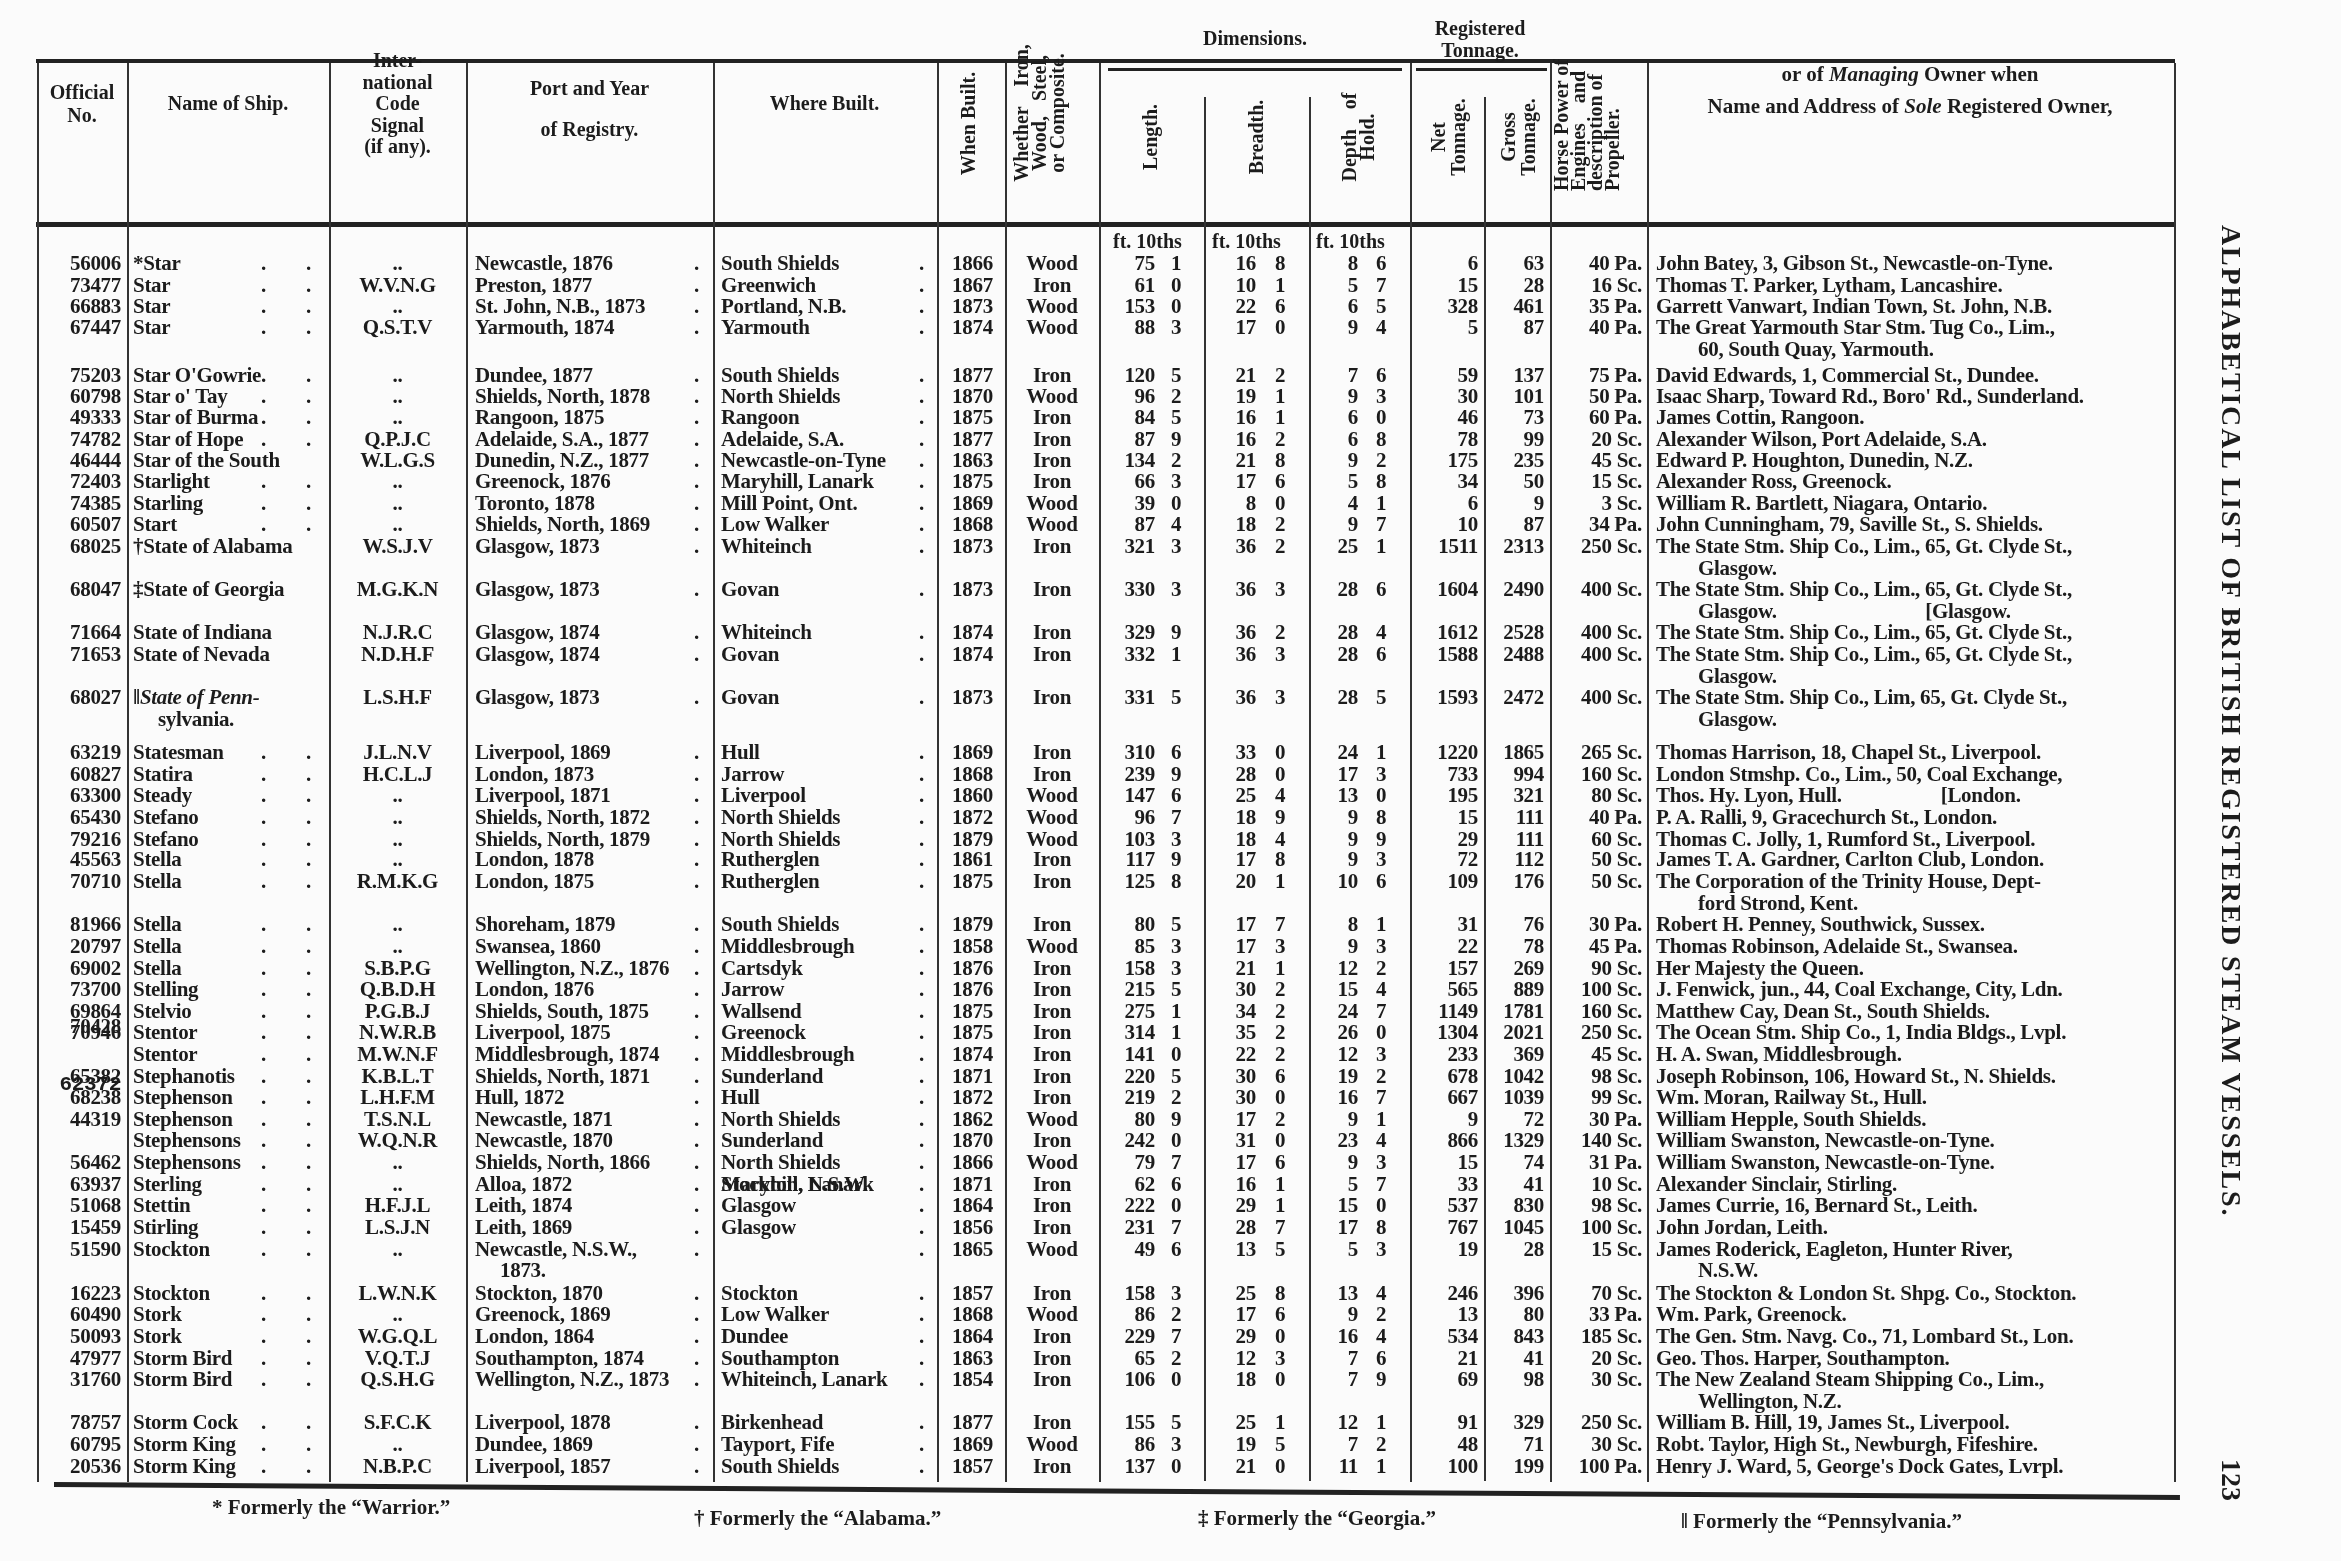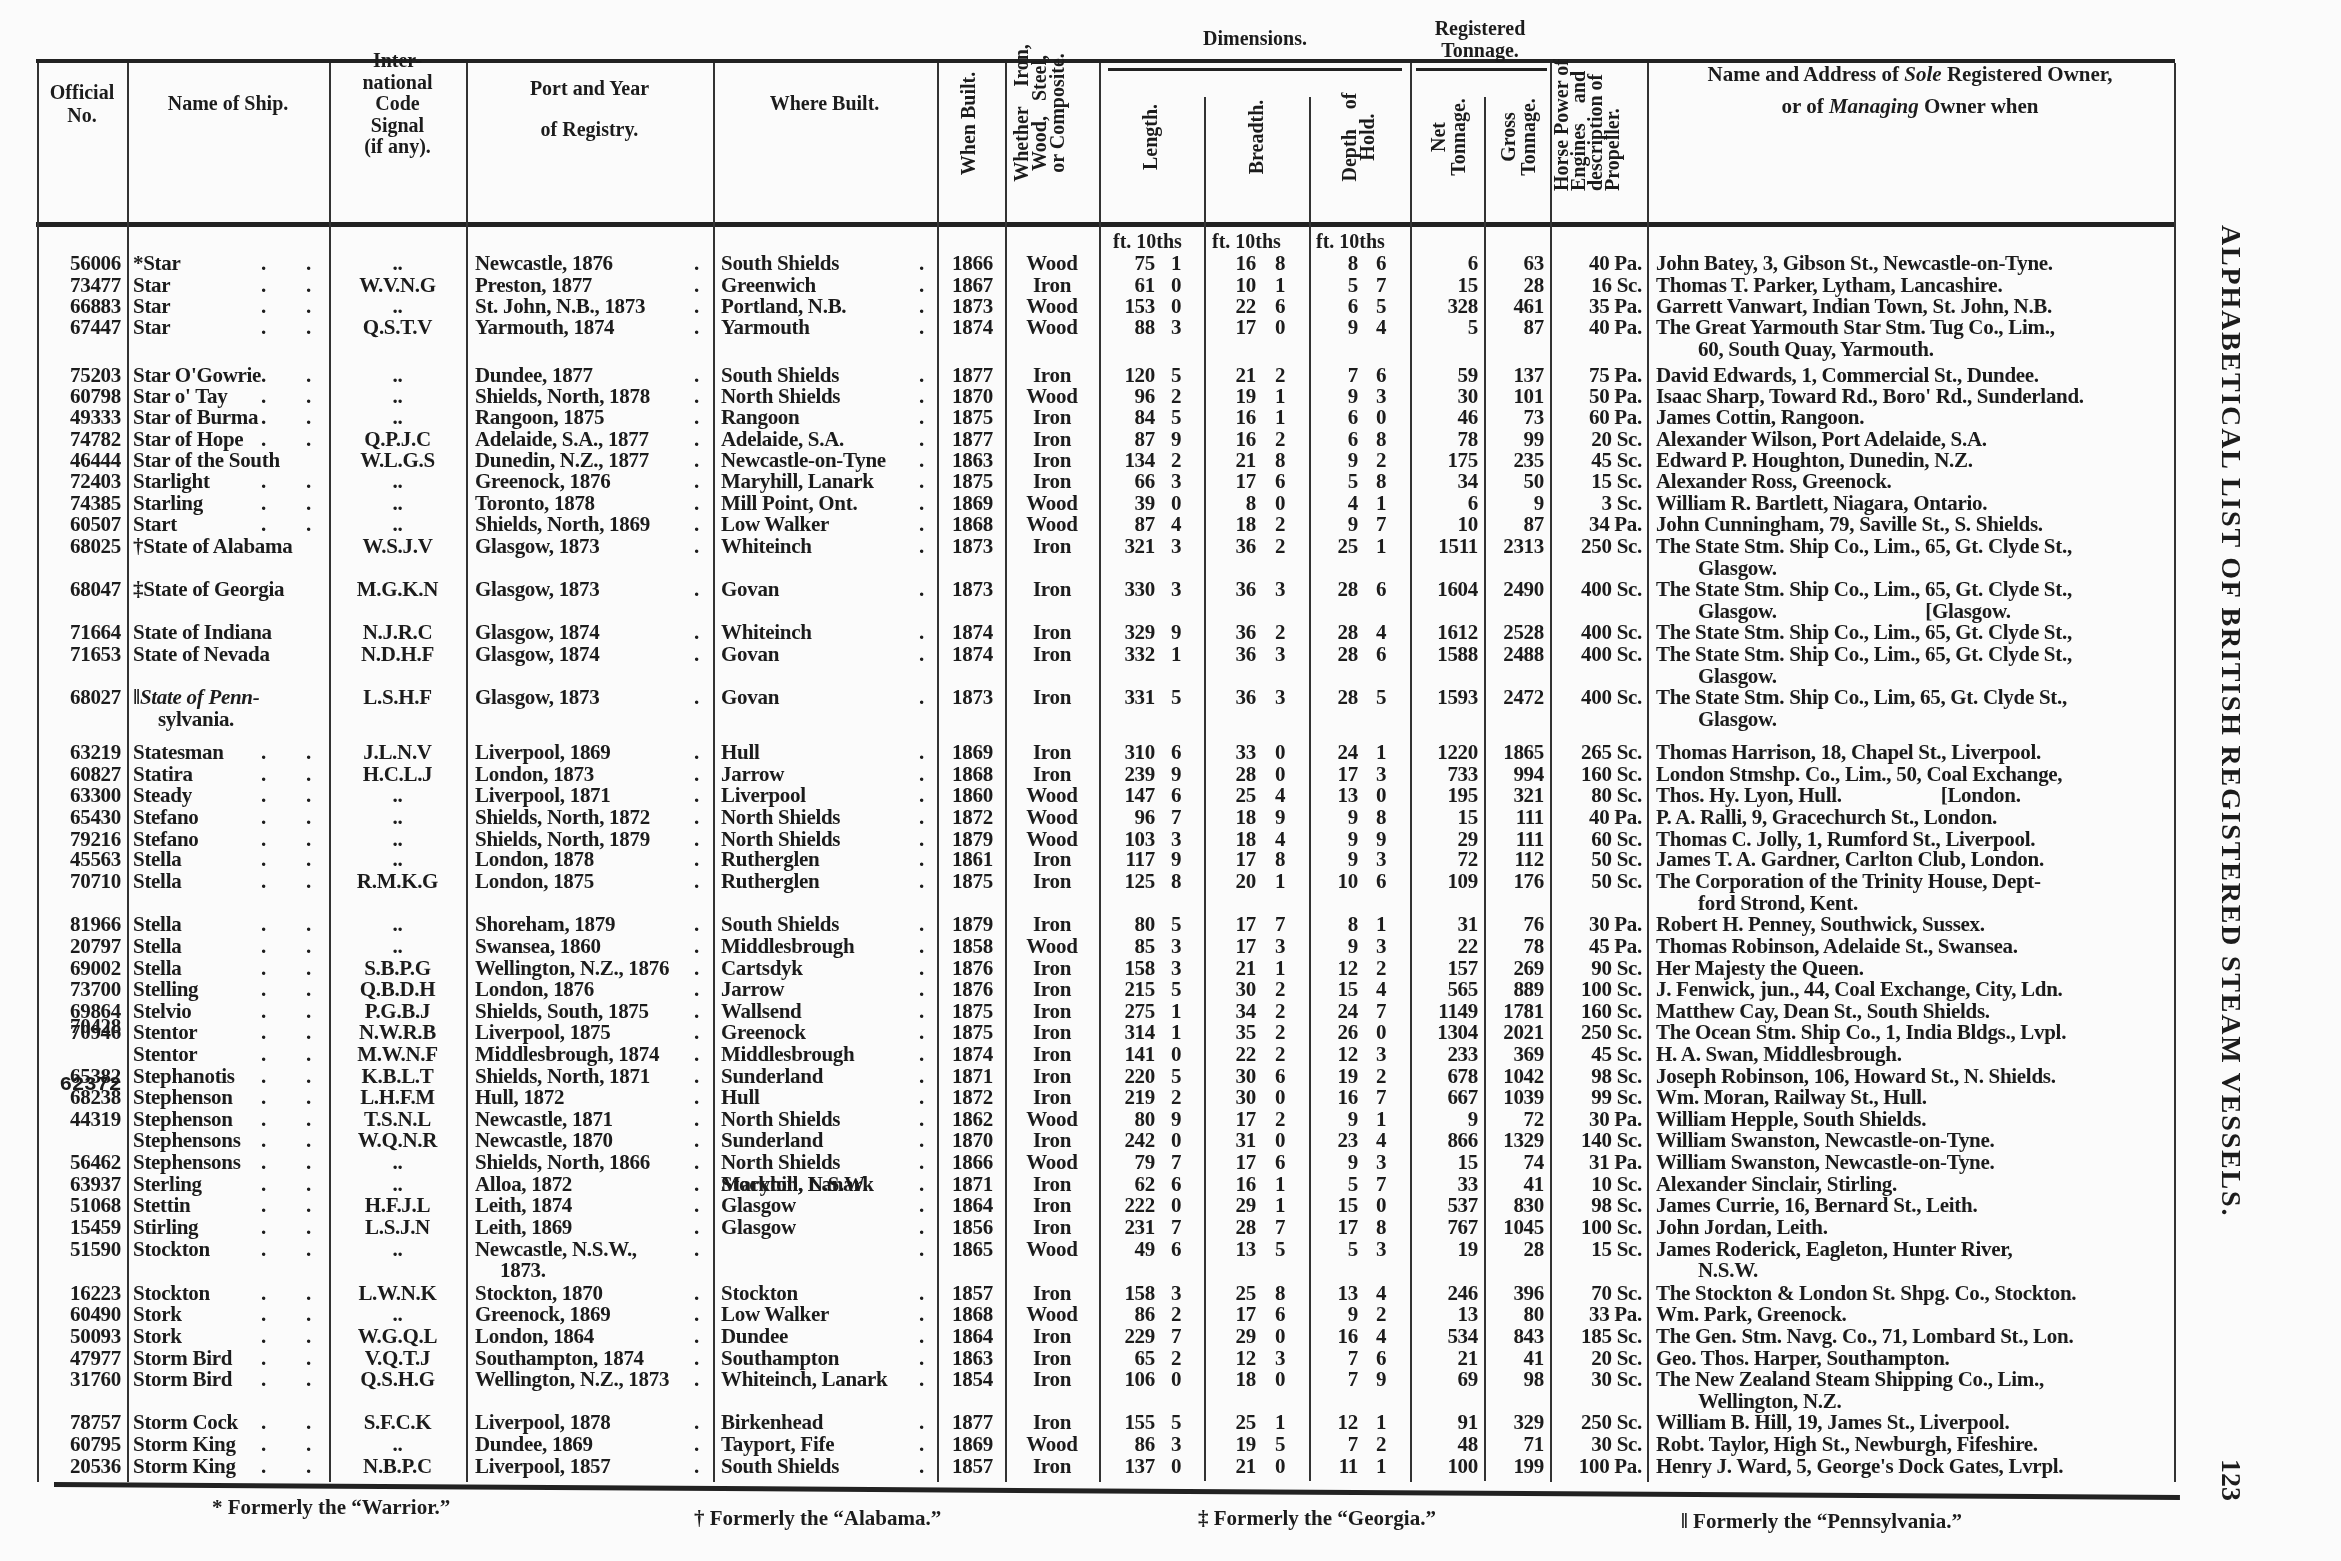--- a/index.html
+++ b/index.html
@@ -95,22 +95,22 @@
   <div>Tonnage.</div>
 </div>
 <div class="rot" style="left:1553px;top:191px;width:171px;line-height:17px;text-align:left;">
   <div>Horse Power of</div>
   <div style="white-space:pre;">Engines    and</div>
   <div>description of</div>
   <div>Propeller.</div>
 </div>
 
 <div class="hdr" style="left:1648px;top:58px;width:524px;line-height:32px;font-size:21px;">
+  <div><span>or of </span><i>Managing</i><span> Owner when</span></div>
   <div><span>Name and Address of </span><i>Sole</i><span> Registered Owner,</span></div>
-  <div><span>or of </span><i>Managing</i><span> Owner when</span></div>
 </div>
 
 <div class="unit" style="left:1113px;top:231px;">ft. 10ths</div>
 <div class="unit" style="left:1212px;top:231px;">ft. 10ths</div>
 <div class="unit" style="left:1316px;top:231px;">ft. 10ths</div>
 
 <div id="rows">
     <div class="cell r" style="left: 38px; top: 253px; width: 83px;">56006</div>
     <div class="cell" style="left: 133px; top: 253px;">*Star</div>
     <div class="dots" style="left: 261px; top: 253px;">.</div>

